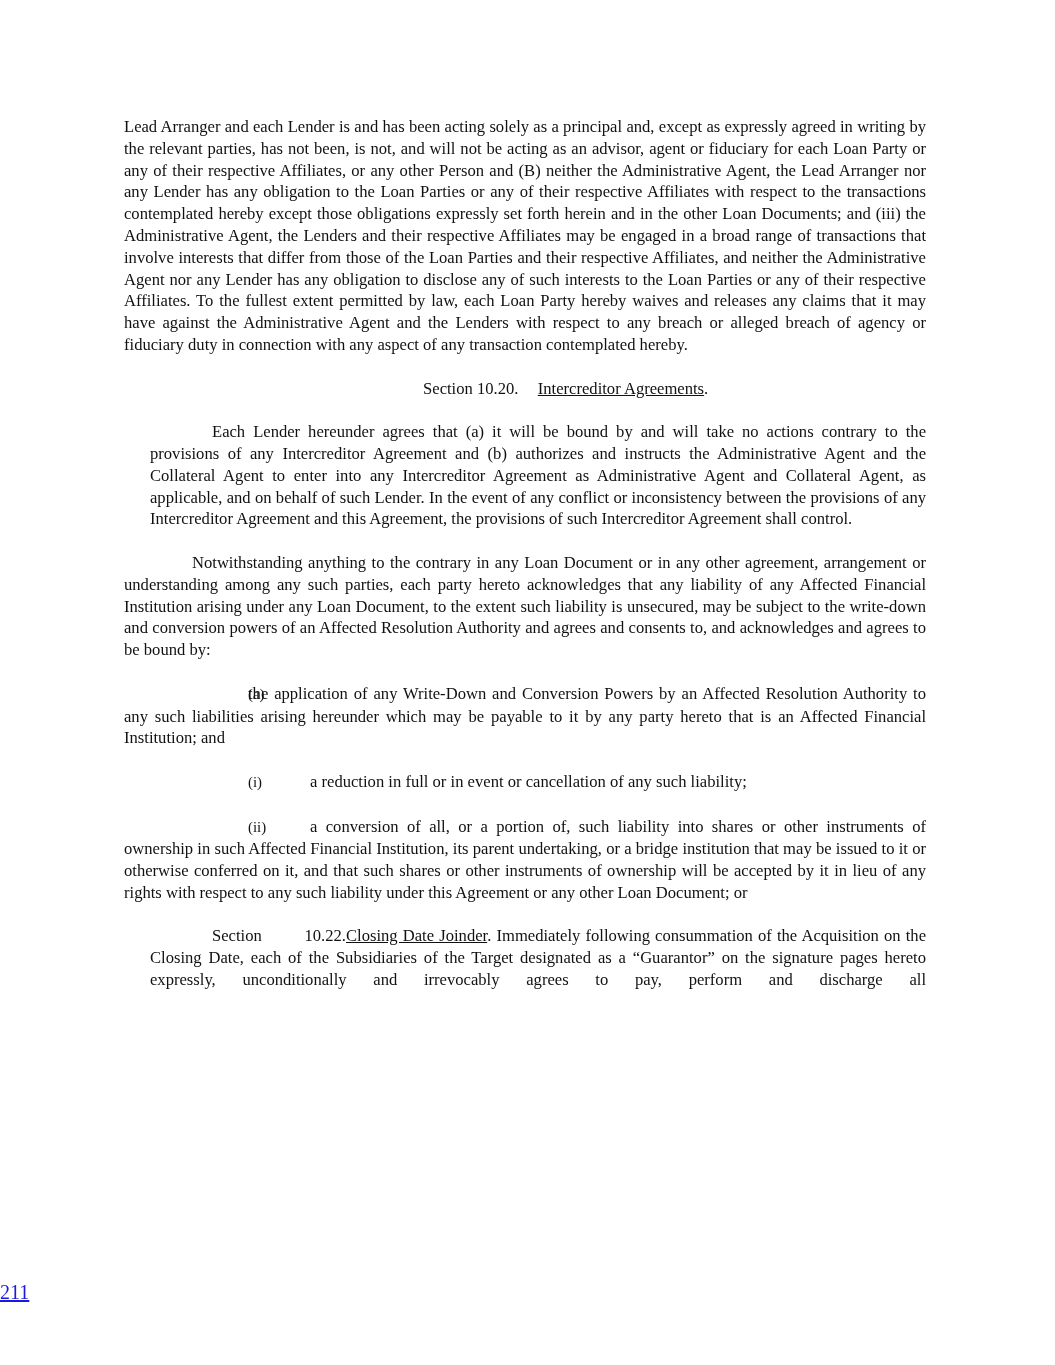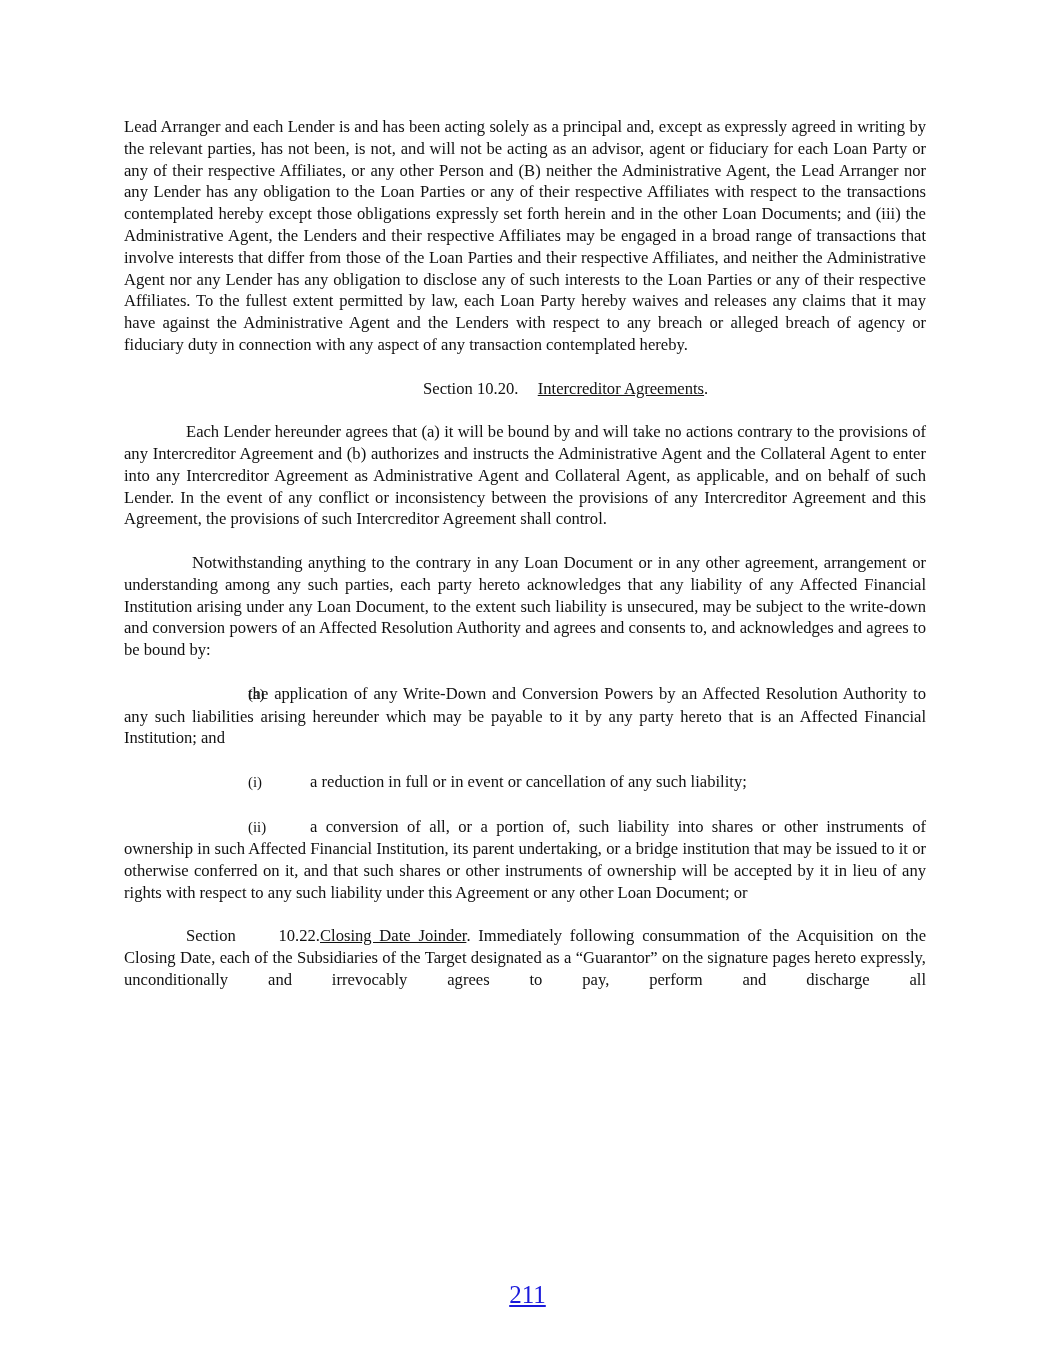--- a/index.html
+++ b/index.html
@@ -3,32 +3,32 @@
 <meta charset="utf-8">
 <style>
   html, body { margin: 0; padding: 0; background: #ffffff; }
   body { width: 1055px; height: 1365px; position: relative; overflow: hidden; }
   .page {
     position: absolute; left: 124px; top: 116px; width: 802px;
     font-family: "Liberation Serif", serif;
     font-size: 16.6px; line-height: 21.8px; color: #111;
   }
   p { margin: 0 0 21.8px 0; text-align: justify; }
-  .indent { text-indent: 62px; }
+  .indent { text-indent: 62px; margin-left: 26px; }
   .indent-n { text-indent: 68px; }
   .heading { margin-left: 62px; text-align: center; }
   .sec-num { display: inline-block; width: 134px; }
   .u { text-decoration: underline; }
   .lbl-a { display: inline-block; width: 62px; font-size: 14.8px; }
   .lbl-i { display: inline-block; width: 124px; font-size: 14.8px; }
   .item { text-indent: 62px; }
   .last-just { text-align-last: justify; }
   .page-num {
-    position: absolute; left: 0; width: 1055px; top: 1281px; text-align: center;
-    font-family: "Liberation Serif", serif; font-size: 25px; color: #1a1adb;
+    position: absolute; left: 0; width: 1055px; top: 1281px; 
+    font-family: "Liberation Serif", serif; font-size: 20px; color: #1a1adb;
     text-decoration: underline;
   }
 </style>
 </head>
 <body>
 
 <div class="page">
   <p>Lead Arranger and each Lender is and has been acting solely as a principal and, except as expressly agreed in writing by the relevant parties, has not been, is not, and will not be acting as an advisor, agent or fiduciary for each Loan Party or any of their respective Affiliates, or any other Person and (B) neither the Administrative Agent, the Lead Arranger nor any Lender has any obligation to the Loan Parties or any of their respective Affiliates with respect to the transactions contemplated hereby except those obligations expressly set forth herein and in the other Loan Documents; and (iii) the Administrative Agent, the Lenders and their respective Affiliates may be engaged in a broad range of transactions that involve interests that differ from those of the Loan Parties and their respective Affiliates, and neither the Administrative Agent nor any Lender has any obligation to disclose any of such interests to the Loan Parties or any of their respective Affiliates. To the fullest extent permitted by law, each Loan Party hereby waives and releases any claims that it may have against the Administrative Agent and the Lenders with respect to any breach or alleged breach of agency or fiduciary duty in connection with any aspect of any transaction contemplated hereby.</p>
 
   <p class="heading"><span class="sec-num">Section 10.20.</span><span class="u">Intercreditor Agreements</span><span>.</span></p>

